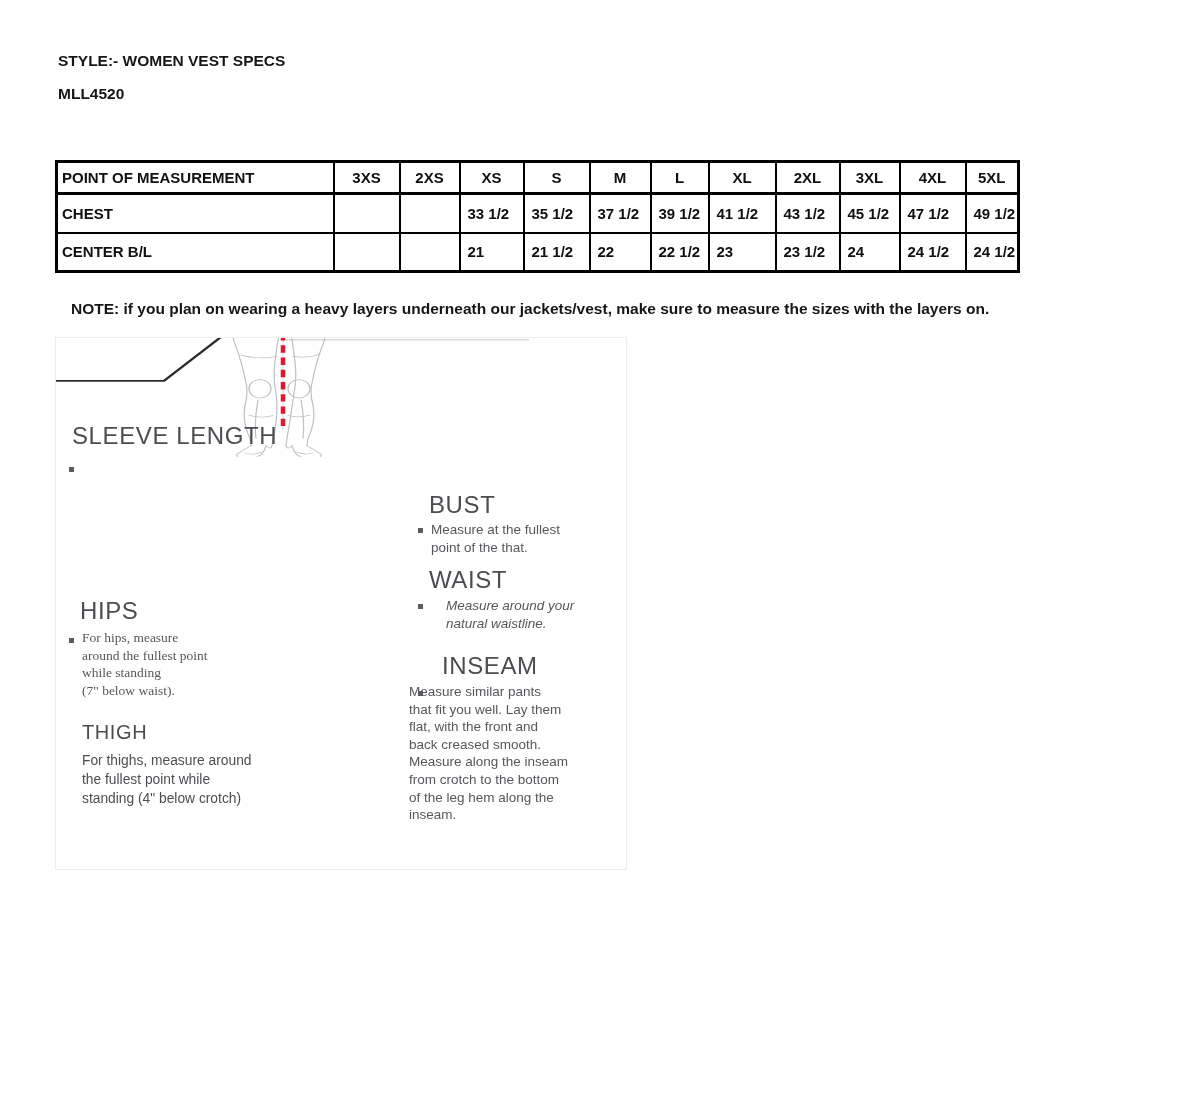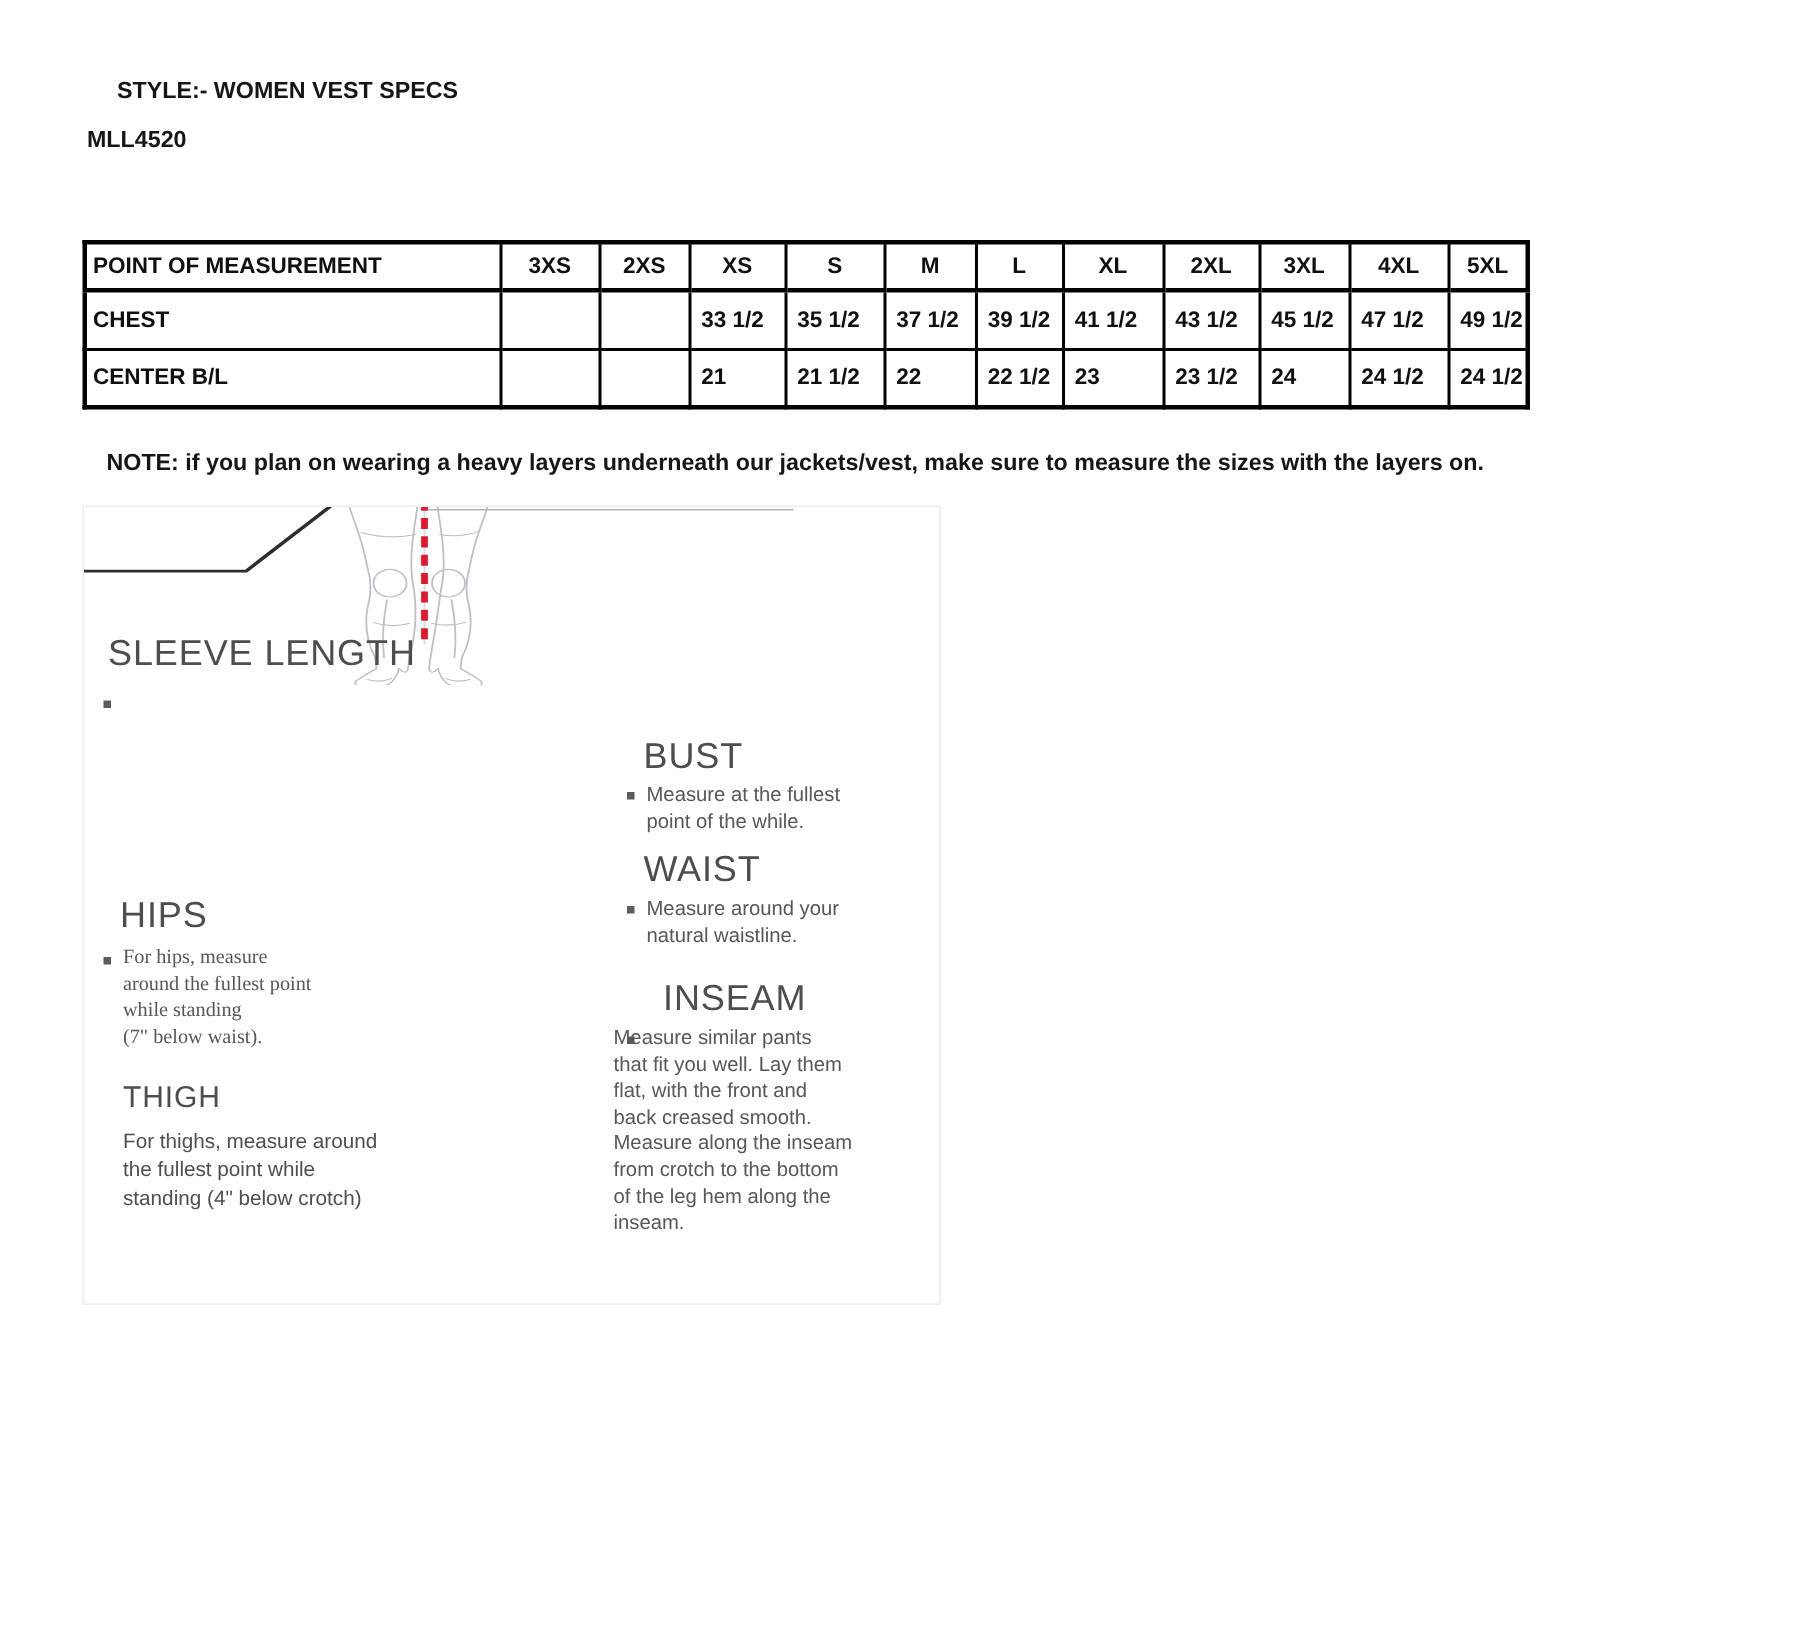--- a/index.html
+++ b/index.html
@@ -22,21 +22,21 @@
   .guide-heading{position:absolute;font-size:24px;font-weight:400;color:#4b4d51;letter-spacing:.6px;white-space:nowrap;}
   .guide-heading.big{font-size:20px;}
   .guide-text{position:absolute;font-size:13.5px;line-height:17.6px;font-weight:400;color:#55575b;white-space:nowrap;}
   .guide-text.wide{line-height:18.8px;font-size:13.8px;color:#4c4e52;}
   .bullet-sq{position:absolute;width:5px;height:5px;background:#5a5c5e;}
   svg{position:absolute;left:0;top:0;}
 </style>
 </head>
 <body>
 
-<div class="abs doc-title" style="left:58px;top:52px;margin-left:20px;">STYLE:- WOMEN VEST SPECS</div>
+<div class="abs doc-title" style="left:58px;top:52px;">STYLE:- WOMEN VEST SPECS</div>
 <div class="abs doc-title" style="left:58px;top:85px;">MLL4520</div>
 
 <table class="spec-table">
   <colgroup>
     <col style="width:277px">
       <col style="width:66px">
       <col style="width:60px">
       <col style="width:64px">
     <col style="width:66px">
       <col style="width:61px">
@@ -217,26 +217,26 @@
   <div class="guide-text wide" style="left:26px;top:414px;">
     <div>For thighs, measure around</div>
     <div>the fullest point while</div>
     <div>standing (4" below crotch)</div>
   </div>
 
   <div class="guide-heading" style="left:373px;top:153px;">BUST</div>
   <div class="bullet-sq" style="left:362px;top:190px;"></div>
   <div class="guide-text" style="left:375px;top:183px;">
     <div>Measure at the fullest</div>
-    <div>point of the while.</div>
+    <div>point of the that.</div>
   </div>
 
   <div class="guide-heading" style="left:373px;top:228px;">WAIST</div>
   <div class="bullet-sq" style="left:362px;top:266px;"></div>
-  <div class="guide-text" style="left:375px;top:259px;">
+  <div class="guide-text" style="left:390px;top:259px;font-style:italic;">
     <div>Measure around your</div>
     <div>natural waistline.</div>
   </div>
 
   <div class="guide-heading" style="left:386px;top:314px;">INSEAM</div>
   <div class="bullet-sq" style="left:362px;top:353px;"></div>
   <div class="guide-text" style="left:353px;top:345px;">
     <div>Measure similar pants</div>
     <div>that fit you well. Lay them</div>
     <div>flat, with the front and</div>

